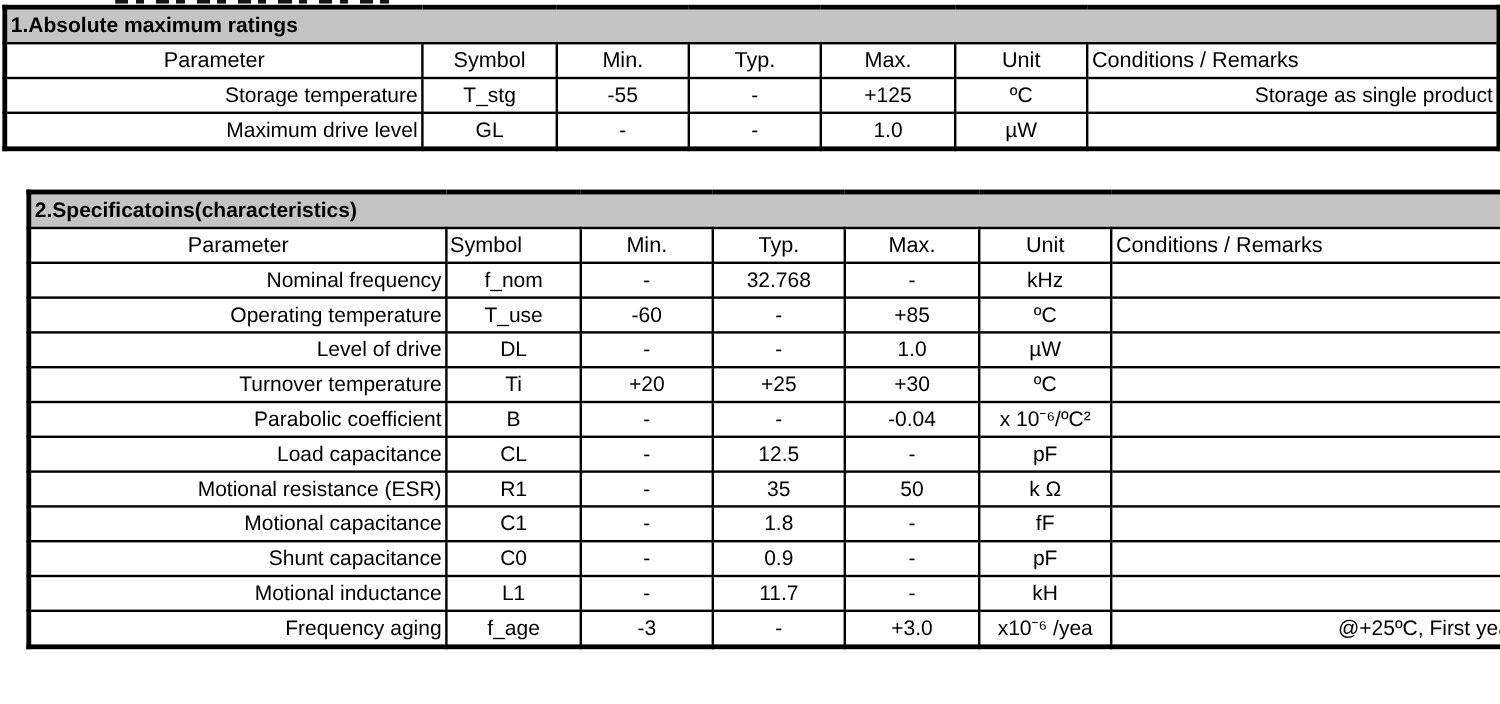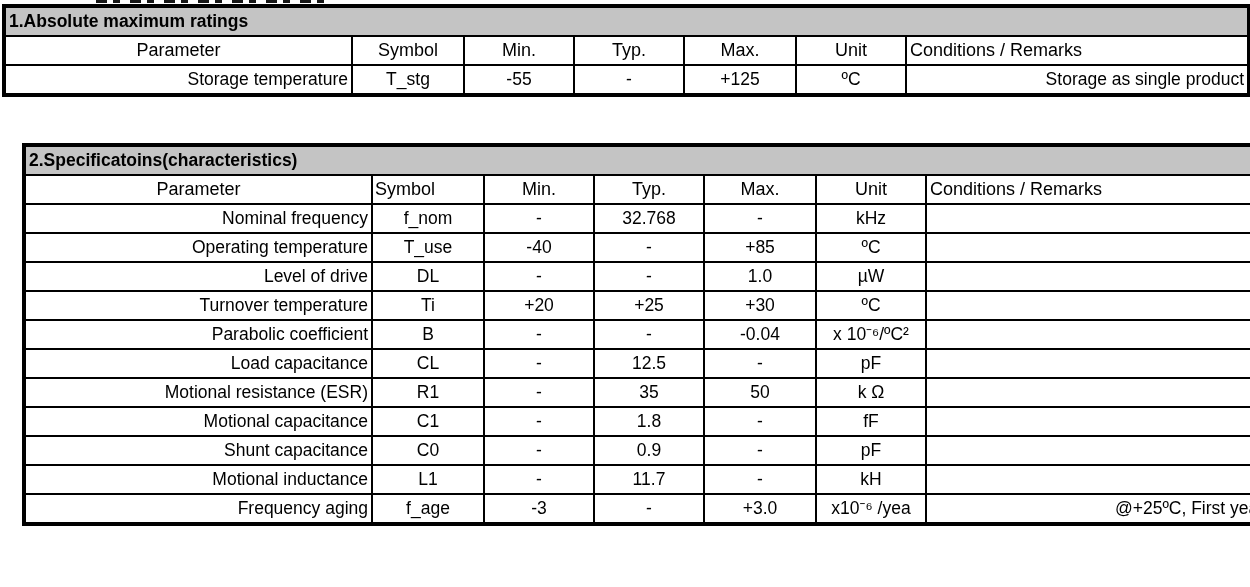--- a/index.html
+++ b/index.html
@@ -22,21 +22,21 @@
     top: 0;
     left: 96px;
     width: 238px;
     height: 3px;
     background: repeating-linear-gradient(90deg,
       #161616 0 11px, transparent 11px 17px,
       #161616 17px 24px, transparent 24px 34px);
   }
   .tbl-wrap { position: absolute; left: 2px; width: 1047px; }
   .tbl-wrap.t1 { top: 4px; }
-  .tbl-wrap.t2 { top: 143px; padding-left: 20px; }
+  .tbl-wrap.t2 { top: 158px; padding-left: 20px; }
 
   table.spec {
     border-collapse: collapse;
     table-layout: fixed;
     width: 1245px;
     border: 4px solid #000;
   }
   table.spec td {
     border: 2px solid #000;
     height: 27px;
@@ -99,20 +99,29 @@
           </tr>
       <tr>
             <td class="c0">Storage temperature</td>
             <td class="c1">T_stg</td>
             <td class="c2">-55</td>
             <td class="c3">-</td>
             <td class="c4">+125</td>
             <td class="c5">ºC</td>
             <td class="c6">Storage as single product</td>
           </tr>
+          <tr>
+            <td class="c0">Maximum drive level</td>
+            <td class="c1">GL</td>
+            <td class="c2">-</td>
+            <td class="c3">-</td>
+            <td class="c4">1.0</td>
+            <td class="c5">µW</td>
+            <td class="c6"></td>
+          </tr>
         </tbody>
     </table>
   </div>
 
   <div class="tbl-wrap t2">
     <table class="spec" id="t2">
       <colgroup>
         <col style="width:348px">
           <col style="width:112px">
           <col style="width:110px">
@@ -139,21 +148,21 @@
             <td class="c1">f_nom</td>
             <td class="c2">-</td>
             <td class="c3">32.768</td>
             <td class="c4">-</td>
             <td class="c5">kHz</td>
             <td class="c6"></td>
           </tr>
           <tr>
             <td class="c0">Operating temperature</td>
             <td class="c1">T_use</td>
-            <td class="c2">-40</td>
+            <td class="c2">-60</td>
             <td class="c3">-</td>
             <td class="c4">+85</td>
             <td class="c5">ºC</td>
             <td class="c6"></td>
           </tr>
           <tr>
             <td class="c0">Level of drive</td>
             <td class="c1">DL</td>
             <td class="c2">-</td>
             <td class="c3">-</td>

